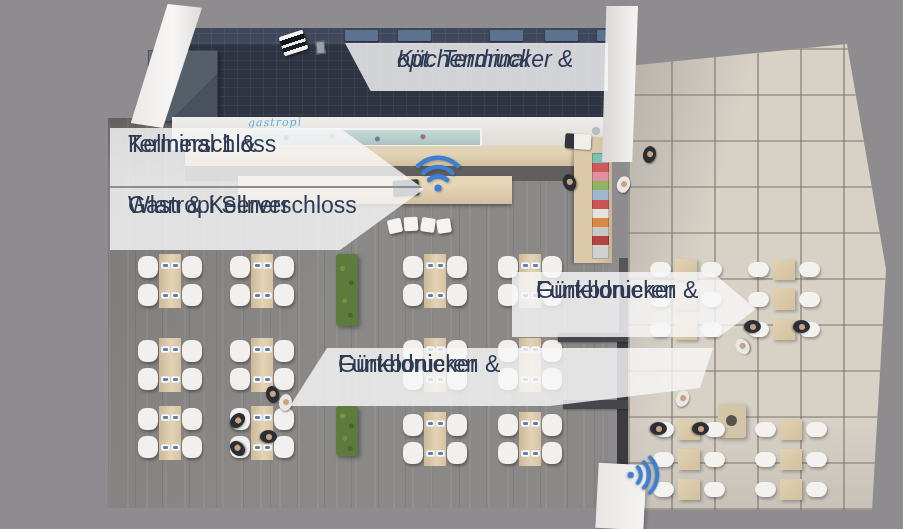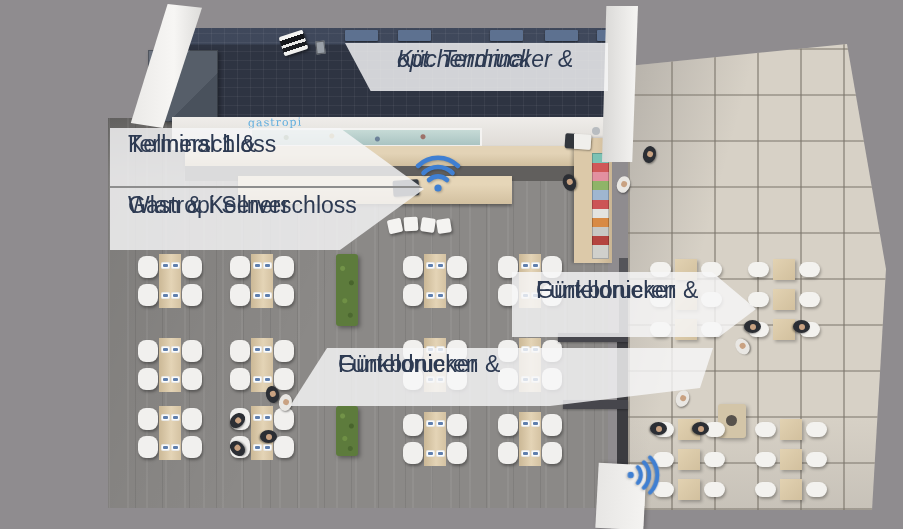--- a/index.html
+++ b/index.html
@@ -53,21 +53,21 @@
 
   
   .backbar{left:172px;top:117px;width:436px;height:33px;background:linear-gradient(180deg,#efedea,#ddd9d4);z-index:2;}
   .glass{left:78px;top:11px;width:232px;height:19px;border:2px solid #f4f3f1;
     background:
       radial-gradient(circle at 15% 50%, rgba(90,120,80,.8) 2px, transparent 3px),
       radial-gradient(circle at 35% 40%, rgba(170,150,90,.9) 2px, transparent 3px),
       radial-gradient(circle at 55% 60%, rgba(90,110,140,.8) 2px, transparent 3px),
       radial-gradient(circle at 75% 45%, rgba(150,90,80,.8) 2px, transparent 3px),
       linear-gradient(180deg,#c6dad6,#aac4c2);}
-  .barlogo{left:76px;top:-1px;font-size:11px;color:#62aede;transform:rotate(-1deg);
+  .barlogo{left:76px;top:-1px;font-size:11px;font-style:italic;color:#62aede;transform:rotate(-1deg);
     font-family:"DejaVu Serif", serif;letter-spacing:1px;z-index:2;}
   .counter-main{left:185px;top:146px;width:423px;height:22px;
     background:linear-gradient(180deg,#e3d3b6 0 35%,#cdbb9a);box-shadow:0 2px 3px rgba(0,0,0,.3);z-index:2;}
   .aisle{left:185px;top:166px;width:415px;height:15px;background:#615f5d;z-index:2;}
   .counter-front{left:238px;top:176px;width:274px;height:28px;
     background:linear-gradient(180deg,#e6d6b8 0 30%,#d2c0a0);box-shadow:0 2px 3px rgba(0,0,0,.35);z-index:2;}
   .terminal{left:393px;top:180px;width:26px;height:16px;background:#363b42;border-radius:2px;transform:rotate(-4deg);
     box-shadow:1px 1px 2px rgba(0,0,0,.4);z-index:3;}
   .side-counter{left:574px;top:138px;width:38px;height:125px;
     background:linear-gradient(90deg,#dcc9a9 0 60%,#c9b593);box-shadow:-2px 0 3px rgba(0,0,0,.25);z-index:2;}

